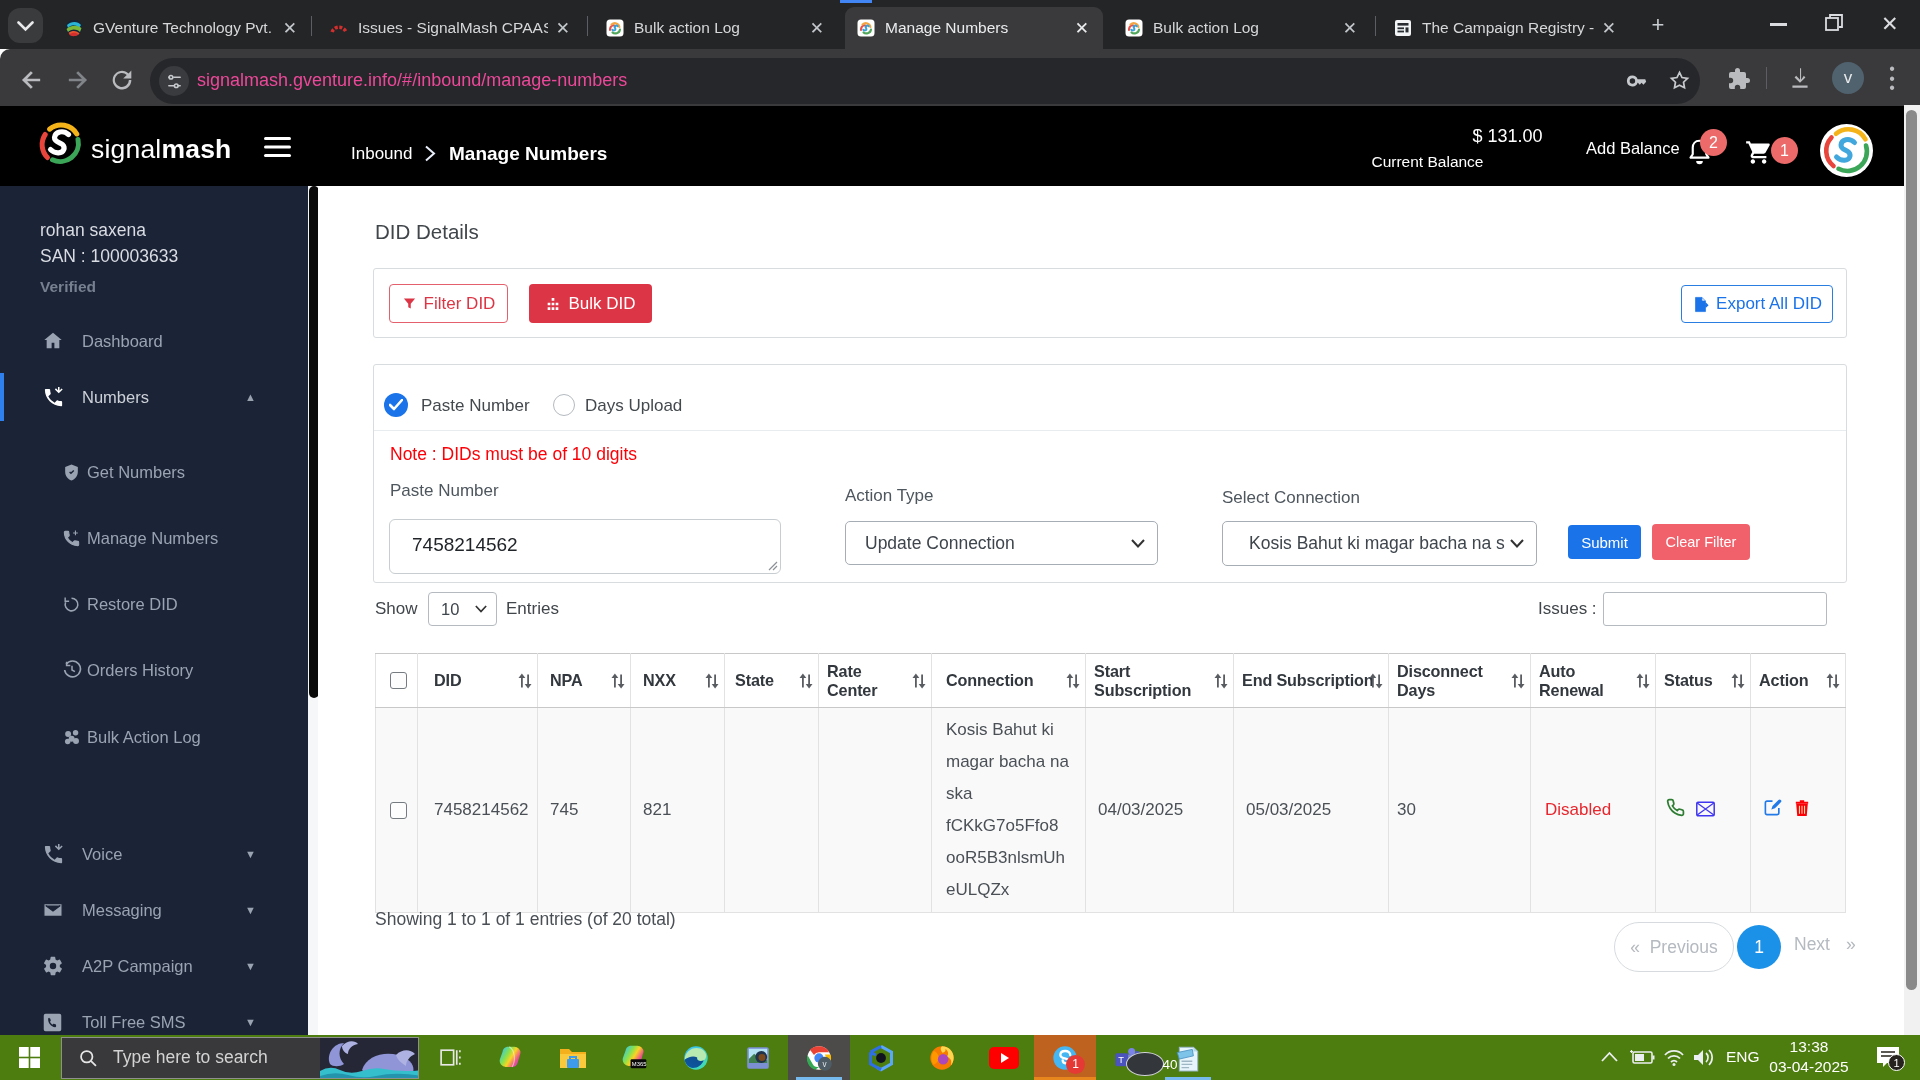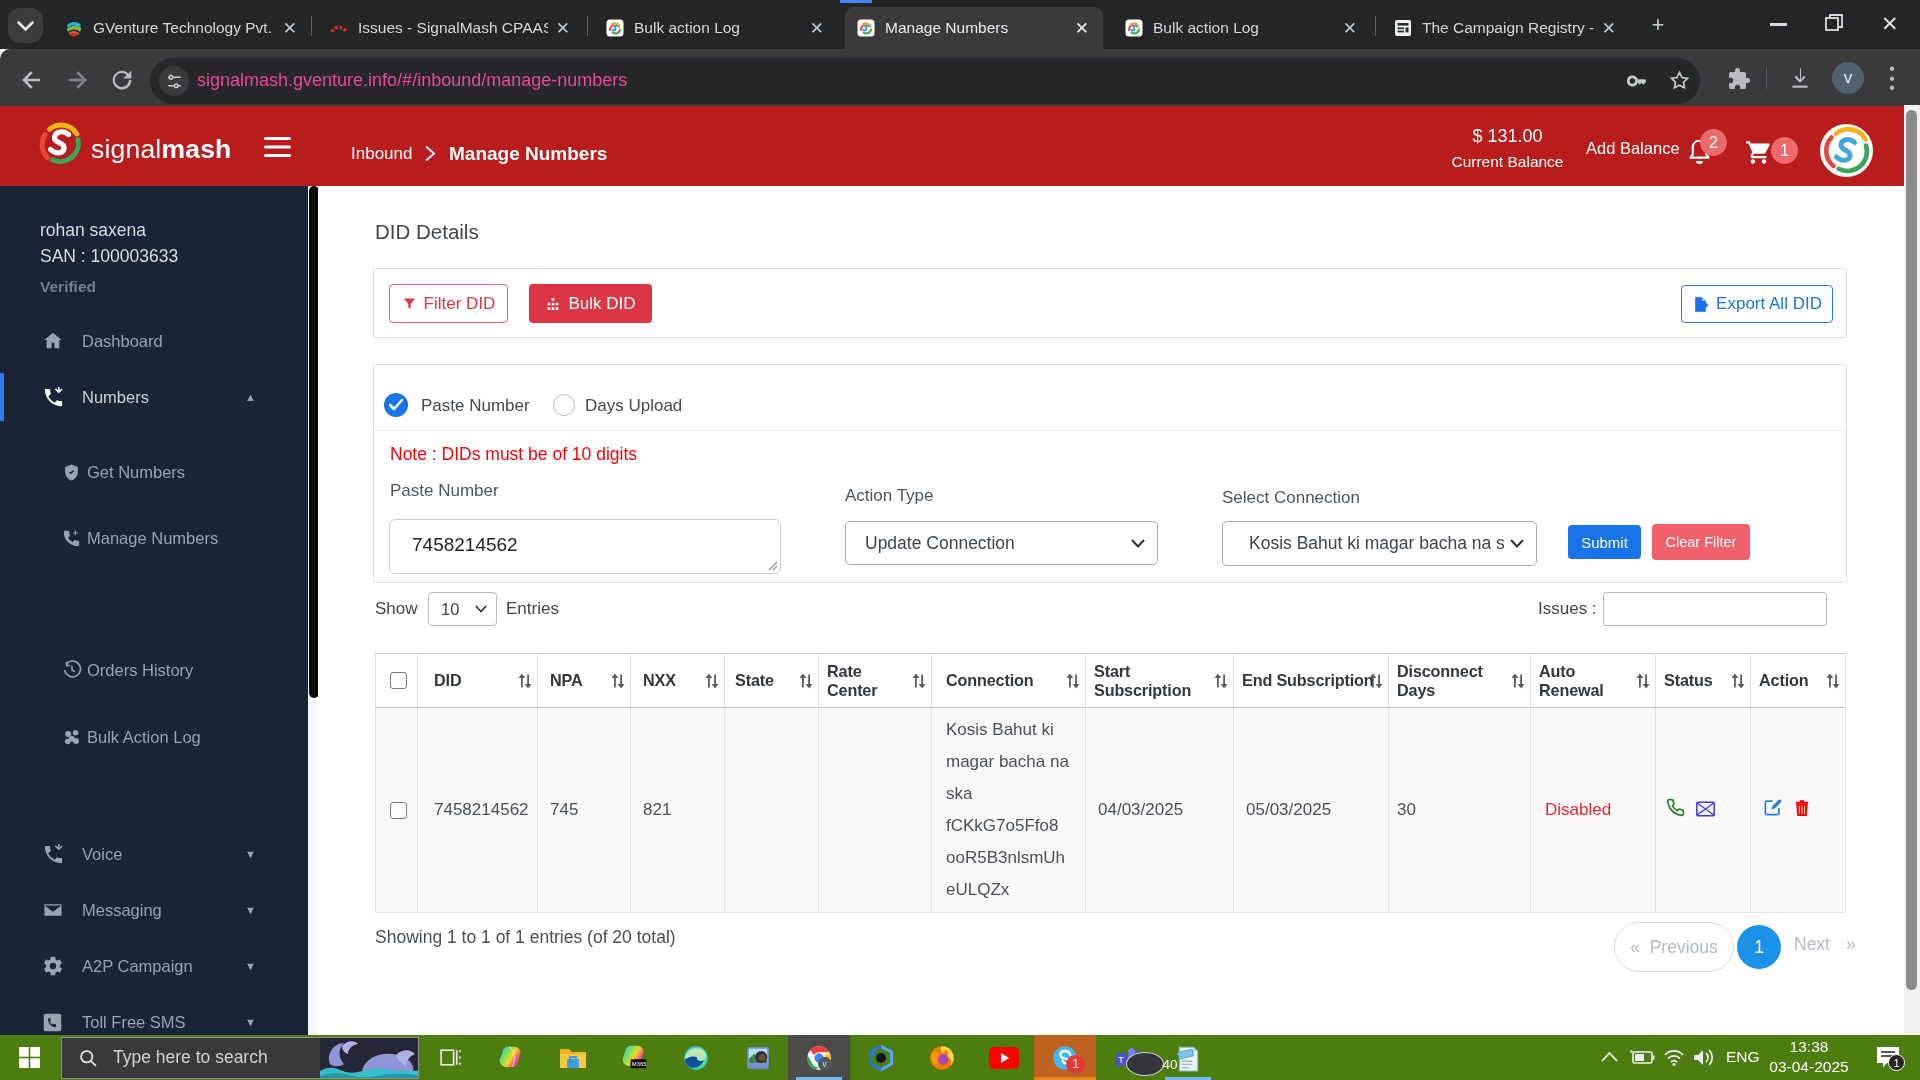--- a/index.html
+++ b/index.html
@@ -11,21 +11,21 @@
   #tabstrip { position:absolute; left:0; top:0; width:1920px; height:49px; background:#242526; }
   .tab { position:absolute; top:7px; height:42px; border-radius:9px 9px 0 0; display:flex; align-items:center; color:#d5d7d9; font-size:15.5px; }
   .tab .ttl { white-space:nowrap; overflow:hidden; flex:1; }
   .tab .x { color:#c3c7cb; font-size:17px; margin:0 10px 0 8px; }
   .fav { width:18px; height:18px; margin:0 10px 0 12px; flex:0 0 18px; }
   .tabsep { position:absolute; top:16px; width:1px; height:20px; background:#5c5e62; }
   #toolbar { position:absolute; left:0; top:49px; width:1920px; height:57px; background:#3a3a3c; border-radius:10px 0 0 0; }
   #omnibox { position:absolute; left:150px; top:9px; width:1550px; height:46px; border-radius:23px; background:#26272a; color:#e3e5e8; }
 
   
-  #appheader { position:absolute; left:0; top:106px; width:1920px; height:80px; background:#b91c1c; color:#fff; }
+  #appheader { position:absolute; left:0; top:106px; width:1920px; height:80px; background:#000000; color:#fff; }
 
   
   #sidebar { position:absolute; left:0; top:186px; width:320px; height:849px; background:#1b2337; color:#9aa3b1; }
   .nav { position:absolute; left:0; width:318px; height:56px; display:flex; align-items:center; font-size:16.5px; }
   .nav svg { position:absolute; left:42px; }
   .nav .lbl { position:absolute; left:82px; }
   .nav .car { position:absolute; right:62px; font-size:11px; }
   .sub svg { left:62px; }
   .sub .lbl { left:87px; }
 
@@ -185,21 +185,21 @@
     <div class="abs" style="left:91px; top:28px; font-size:26.5px; color:#fff; letter-spacing:0.2px;"><span style="font-weight:300;">signal</span><b>mash</b></div>
     <div class="abs" style="left:264px; top:31px; width:27px; height:2.8px; background:#fff; border-radius:2px; box-shadow:0 8.5px 0 #fff, 0 17px 0 #fff;"></div>
 
     <div class="abs" style="left:351px; top:38px; font-size:17px; color:#fff;">Inbound</div>
     <svg class="abs" style="left:424px; top:39px;" width="12" height="17" viewBox="0 0 12 17">
       <path d="M2 1.5 10 8.5 2 15.5" fill="none" stroke="#e8eef9" stroke-width="2"></path>
     </svg>
     <div class="abs" style="left:449px; top:37px; font-size:19px; color:#fff; font-weight:bold;">Manage Numbers</div>
 
     <div class="abs" style="left:1420px; top:20px; width:175px; text-align:center; font-size:18px;">$ 131.00</div>
-    <div class="abs" style="left:1420px; top:47px; width:175px; text-align:center; font-size:15.5px;">Current Balance</div>
+    <div class="abs" style="left:1340px; top:47px; width:175px; text-align:center; font-size:15.5px;">Current Balance</div>
     <div class="abs" style="left:1586px; top:33px; font-size:16.5px;">Add Balance</div>
     <svg class="abs" style="left:1686px; top:31px;" width="27" height="30" viewBox="0 0 24 26" fill="none" stroke="#fff" stroke-width="1.9">
       <path d="M12 3 C8 3 6 6 6 9 L6 15 L4 18 L20 18 L18 15 L18 9 C18 6 16 3 12 3 Z" stroke-linejoin="round"></path>
       <path d="M10 21 a2 2 0 0 0 4 0" fill="#fff"></path>
     </svg>
     <div class="abs" style="left:1700px; top:23px; width:27px; height:27px; border-radius:50%; background:#ec6a6a; color:#fff; font-size:16px; text-align:center; line-height:27px;">2</div>
     <svg class="abs" style="left:1744px; top:33px;" width="29" height="27" viewBox="0 0 24 24" fill="#fff">
       <path d="M7 18c-1.1 0-2 .9-2 2s.9 2 2 2 2-.9 2-2-.9-2-2-2zm10 0c-1.1 0-2 .9-2 2s.9 2 2 2 2-.9 2-2-.9-2-2-2zM7.2 14.8c0 .1.1.2.2.2h11.6v2H7c-1.1 0-2-.9-2-2 0-.4.1-.7.2-1l1.3-2.4L3 4H1V2h3.3l.9 2H21c.6 0 1 .4 1 1 0 .2 0 .3-.1.5l-3.6 6.5c-.3.6-1 1-1.7 1H8.1l-.9 1.6v.2z"></path>
     </svg>
     <div class="abs" style="left:1771px; top:31px; width:27px; height:27px; border-radius:50%; background:#ec6a6a; color:#fff; font-size:16px; text-align:center; line-height:27px;">1</div>
@@ -239,20 +239,27 @@
         <path d="M14 3l3.5 3.5L21 3.2M17.5 6.5V1" stroke="#fff" stroke-width="1.6" fill="none"></path>
       </svg>
       <span class="lbl">Numbers</span>
       <span class="car" style="color:#98a1ad;">▲</span>
     </div>
     <div class="nav sub" style="top:324px;">
       <svg width="19" height="19" viewBox="0 0 24 24" fill="#9aa3b1">
         <path d="M6.6 10.8c1.4 2.8 3.8 5.1 6.6 6.6l2.2-2.2c.3-.3.7-.4 1-.2 1.1.4 2.3.6 3.6.6.6 0 1 .4 1 1V20c0 .6-.4 1-1 1C10.6 21 3 13.4 3 4c0-.6.5-1 1-1h3.5c.6 0 1 .4 1 1 0 1.2.2 2.4.6 3.6.1.3 0 .7-.2 1l-2.3 2.2zM17 2v3m0 0v3m0-3h3m-3 0h-3" stroke="#9aa3b1" stroke-width="1.4"></path>
       </svg>
       <span class="lbl">Manage Numbers</span>
+    </div>
+    <div class="nav sub" style="top:390px;">
+      <svg width="19" height="19" viewBox="0 0 24 24" fill="none" stroke="#9aa3b1" stroke-width="2">
+        <path d="M12 4a8 8 0 1 1-7.5 5.2"></path>
+        <path d="M4 3v5h5" stroke-width="1.8"></path>
+      </svg>
+      <span class="lbl">Restore DID</span>
     </div>
     <div class="nav sub" style="top:456px;">
       <svg width="20" height="20" viewBox="0 0 24 24" fill="none" stroke="#9aa3b1" stroke-width="2">
         <path d="M5 5a9.5 9.5 0 1 1-1.8 7"></path>
         <path d="M5.5 2v4.5H10" stroke-width="1.8"></path>
         <path d="M12 7v5l3.5 2" stroke-width="1.8"></path>
       </svg>
       <span class="lbl">Orders History</span>
     </div>
     <div class="nav sub" style="top:523px;">
@@ -517,21 +524,21 @@
           <svg width="16" height="18" viewBox="0 0 22 24" fill="#fb0007" style="margin-left:7px;">
               <path d="M3 6h16l-1.5 17h-13z"></path>
               <path d="M8 1.5h6v2h5.5v2.5H2.5V3.5H8z"></path>
               <path d="M7.5 9v11M11 9v11M14.5 9v11" stroke="#ffd9a8" stroke-width="1.5"></path>
             </svg>
         </td>
       </tr>
     </tbody>
     </table>
 
-    <div class="abs" style="left:57px; top:741px; font-size:17.5px; color:#494f55;">Showing 1 to 1 of 1 entries (of 20 total)</div>
+    <div class="abs" style="left:57px; top:723px; font-size:17.5px; color:#494f55;">Showing 1 to 1 of 1 entries (of 20 total)</div>
     <div class="abs" style="left:1296px; top:736px; width:120px; height:50px; border:1px solid #d7dbdf; border-radius:25px; color:#b4bac0; font-size:17.5px; text-align:center; line-height:48px;">« &nbsp;Previous</div>
     <div class="abs" style="left:1419px; top:739px; width:44px; height:44px; border-radius:50%; background:#1b91e8; color:#fff; font-size:17.5px; text-align:center; line-height:44px;">1</div>
     <div class="abs" style="left:1476px; top:748px; color:#b4bac0; font-size:17.5px;">Next</div>
     <div class="abs" style="left:1528px; top:748px; color:#b4bac0; font-size:17.5px;">»</div>
   </div>
   <div id="scrollbar-r" class="abs" style="left:1904px; top:105px; width:16px; height:930px; background:#f1f1f1;"></div>
   <div class="abs" style="left:1906px; top:110px; width:11px; height:880px; background:#8a8a8a; border-radius:6px;"></div>
   <div id="taskbar">
 
     <svg class="abs" style="left:19px; top:12px;" width="21" height="21" viewBox="0 0 21 21" fill="#fff">

